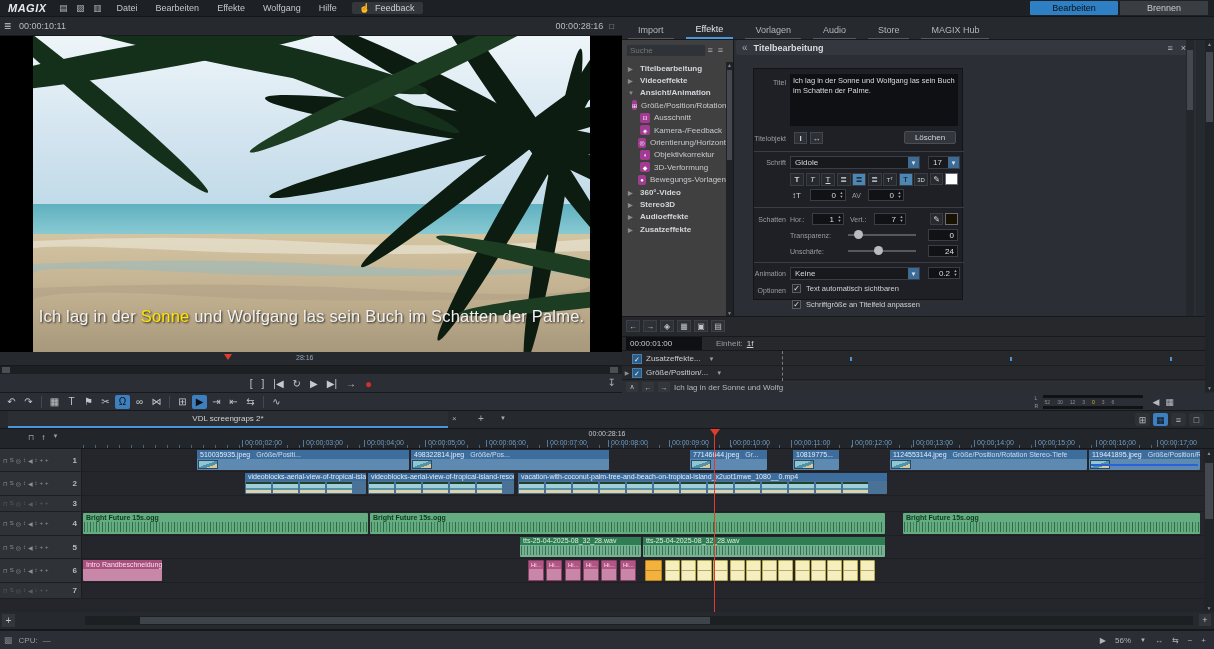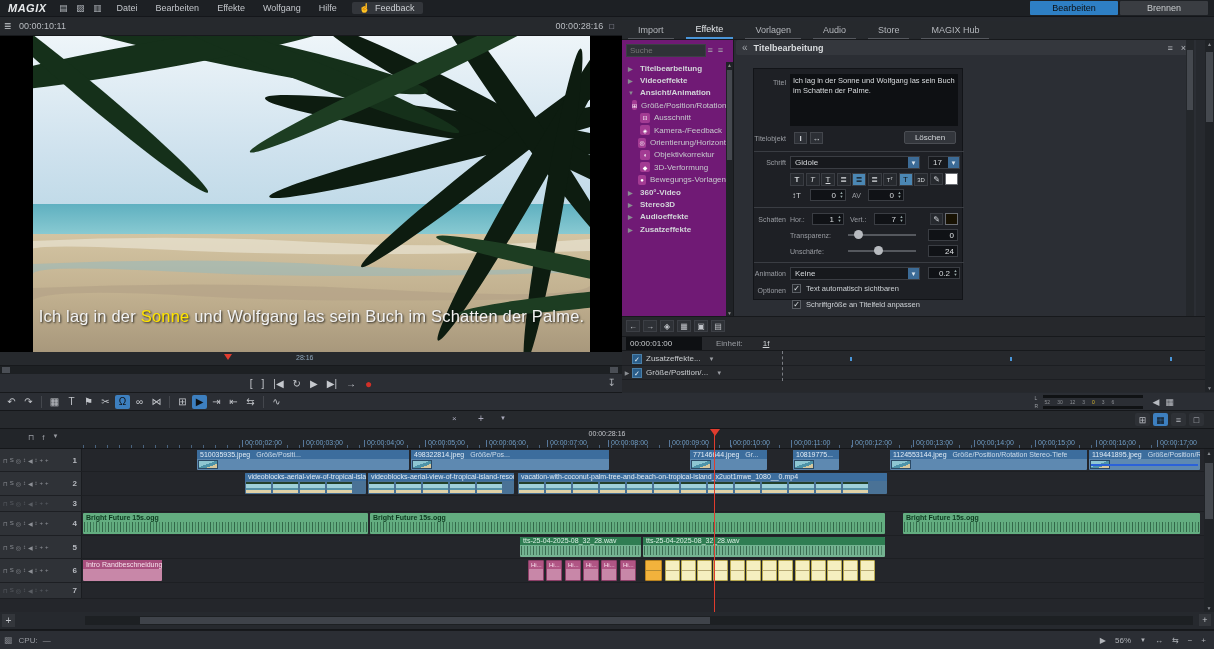--- a/index.html
+++ b/index.html
@@ -48,21 +48,21 @@
   #meter-core{position:relative;width:112px;height:14px;}
   #meter-core .lr{position:absolute;left:0;font-size:5px;color:#9a9da2;}
   #meter-scale{position:absolute;left:10px;top:4px;display:flex;gap:7px;font-size:5px;color:#8a8d92;}
   #meter-scale .ytick{color:#d8b92c;}
   .mbar{position:absolute;left:8px;width:100px;height:3px;background:#101214;}
   
   #right-tabs{position:absolute;left:622px;top:21px;width:592px;height:19px;background:#26292d;display:flex;align-items:flex-end;font-size:9px;border-bottom:1px solid #17191c;}
   .rtab{margin:0 6px;padding:2px 10px 3px;color:#b4b7bc;border-bottom:1px solid #55585e;}
   .rtab.active{color:#e2e5e8;border-bottom:2px solid #4a96d9;}
   
-  #fx-tree{position:absolute;left:622px;top:40px;width:112px;height:276px;background:#701a75;border-right:1px solid #17191c;}
+  #fx-tree{position:absolute;left:622px;top:40px;width:112px;height:276px;background:#404040;border-right:1px solid #17191c;}
   #fx-search{position:absolute;left:4px;top:4px;width:80px;height:13px;background:#2f3237;border:1px solid #3c3f45;color:#85888d;font-size:8px;padding:0 3px;}
   #fx-sort{position:absolute;right:10px;top:5px;display:flex;gap:5px;font-size:9px;color:#a8abb0;}
   #fx-items{position:absolute;left:0;top:22px;width:104px;}
   .fxrow{display:flex;align-items:center;height:12.4px;font-size:8px;color:#c6c9cd;padding-left:6px;gap:4px;white-space:nowrap;}
   .fxrow .ar{width:8px;font-size:6px;color:#8a8d92;}
   .fxrow .mg{width:10px;height:10px;background:#a33b93;border-radius:2px;font-size:6px;color:#fff;display:flex;align-items:center;justify-content:center;}
   .fxrow.grp{font-weight:bold;color:#d2d5d9;}
   #fx-vscroll{position:absolute;right:0;top:22px;width:7px;height:254px;background:#1f2226;}
   #fx-vscroll .hdl{position:absolute;left:1px;top:8px;width:5px;height:90px;background:#45494f;}
   #fx-vscroll .ar{position:absolute;left:0;width:7px;font-size:5px;color:#888;text-align:center;}
@@ -99,21 +99,21 @@
   #win-vscroll{position:absolute;left:1205px;top:40px;width:9px;height:352px;background:#202327;}
   #win-vscroll .hdl{position:absolute;left:1px;top:12px;width:7px;height:70px;background:#45494f;}
   #win-vscroll .ar{position:absolute;left:0;width:9px;text-align:center;font-size:5px;color:#8a8d92;}
   
   #kf-panel{position:absolute;left:622px;top:316px;width:583px;height:76px;background:#26282c;border-top:1px solid #17191c;font-size:8px;}
   #kf-tools{position:absolute;left:4px;top:3px;display:flex;gap:3px;}
   .kfbtn{width:14px;height:12px;background:#2e3136;border:1px solid #3c3f45;color:#c2c5ca;font-size:8px;display:flex;align-items:center;justify-content:center;}
   #kf-row1{position:absolute;left:0;top:19px;width:583px;height:15px;border-top:1px solid #17191c;border-bottom:1px solid #17191c;display:flex;align-items:center;}
   #kf-tc{width:76px;height:13px;background:#0e1013;color:#c8cbce;margin-left:4px;padding:2px 0 0 4px;}
   #kf-unit{margin-left:14px;color:#9a9da3;}
-  #kf-unitv{margin-left:20px;color:#d2d5d9;text-decoration:underline;}
+  #kf-unitv{margin-left:4px;color:#d2d5d9;text-decoration:underline;}
   .kf-track{position:absolute;left:0;width:583px;height:14px;border-bottom:1px solid #1c1e22;display:flex;align-items:center;}
   .kf-track .exp{width:10px;font-size:6px;color:#8a8d92;text-align:center;}
   .kf-track .kcb{width:10px;height:10px;background:#2a5d8a;border:1px solid #4a7fa8;color:#e6eef5;font-size:7px;line-height:9px;text-align:center;margin-right:4px;}
   .kf-track .dd2{margin-left:8px;font-size:6px;color:#9a9da3;}
   #kf-foot{position:absolute;left:0;top:64px;width:583px;height:12px;background:#2b2e33;display:flex;align-items:center;gap:4px;padding-left:4px;color:#b4b7bc;}
   .kffbtn{width:12px;height:10px;background:#33363b;font-size:7px;display:flex;align-items:center;justify-content:center;color:#c2c5ca;}
   #kf-dash{position:absolute;left:160px;top:34px;width:1px;height:30px;border-left:1px dashed #7a7d83;}
   .kf-tick{position:absolute;top:20px;width:2px;height:4px;background:#4a96d9;}
   
   #tl-tabbar{position:absolute;left:0;top:411px;width:1214px;height:18px;background:#26292d;border-bottom:1px solid #15171a;}
@@ -564,23 +564,30 @@
           <div class="dd2">▼</div>
         </div>
         <div class="kf-track" style="top:49px">
           <div class="exp">▶</div>
           <div class="kcb">✓</div>
           <div>Größe/Position/...</div>
           <div class="dd2">▼</div>
         </div>
       </div>
     <div id="kf-dash"></div>
+    <div id="kf-foot">
+      <span class="kffbtn">∧</span>
+      <span class="kffbtn">←</span>
+      <span class="kffbtn">→</span>
+      <span>Ich lag in der Sonne und Wolfg</span>
+    </div>
   </div>
 
   <div id="tl-tabbar">
+    <div id="tl-tab">VDL screengraps 2*</div>
     <span id="tl-tab-close">×</span>
     <span id="tl-tab-add">+</span>
     <span id="tl-tab-dd">▼</span>
     <div id="tl-viewbtns">
         <div class="vbtn">⊞</div>
         <div class="vbtn active">▦</div>
         <div class="vbtn">≡</div>
         <div class="vbtn">□</div>
       </div>
   </div>

